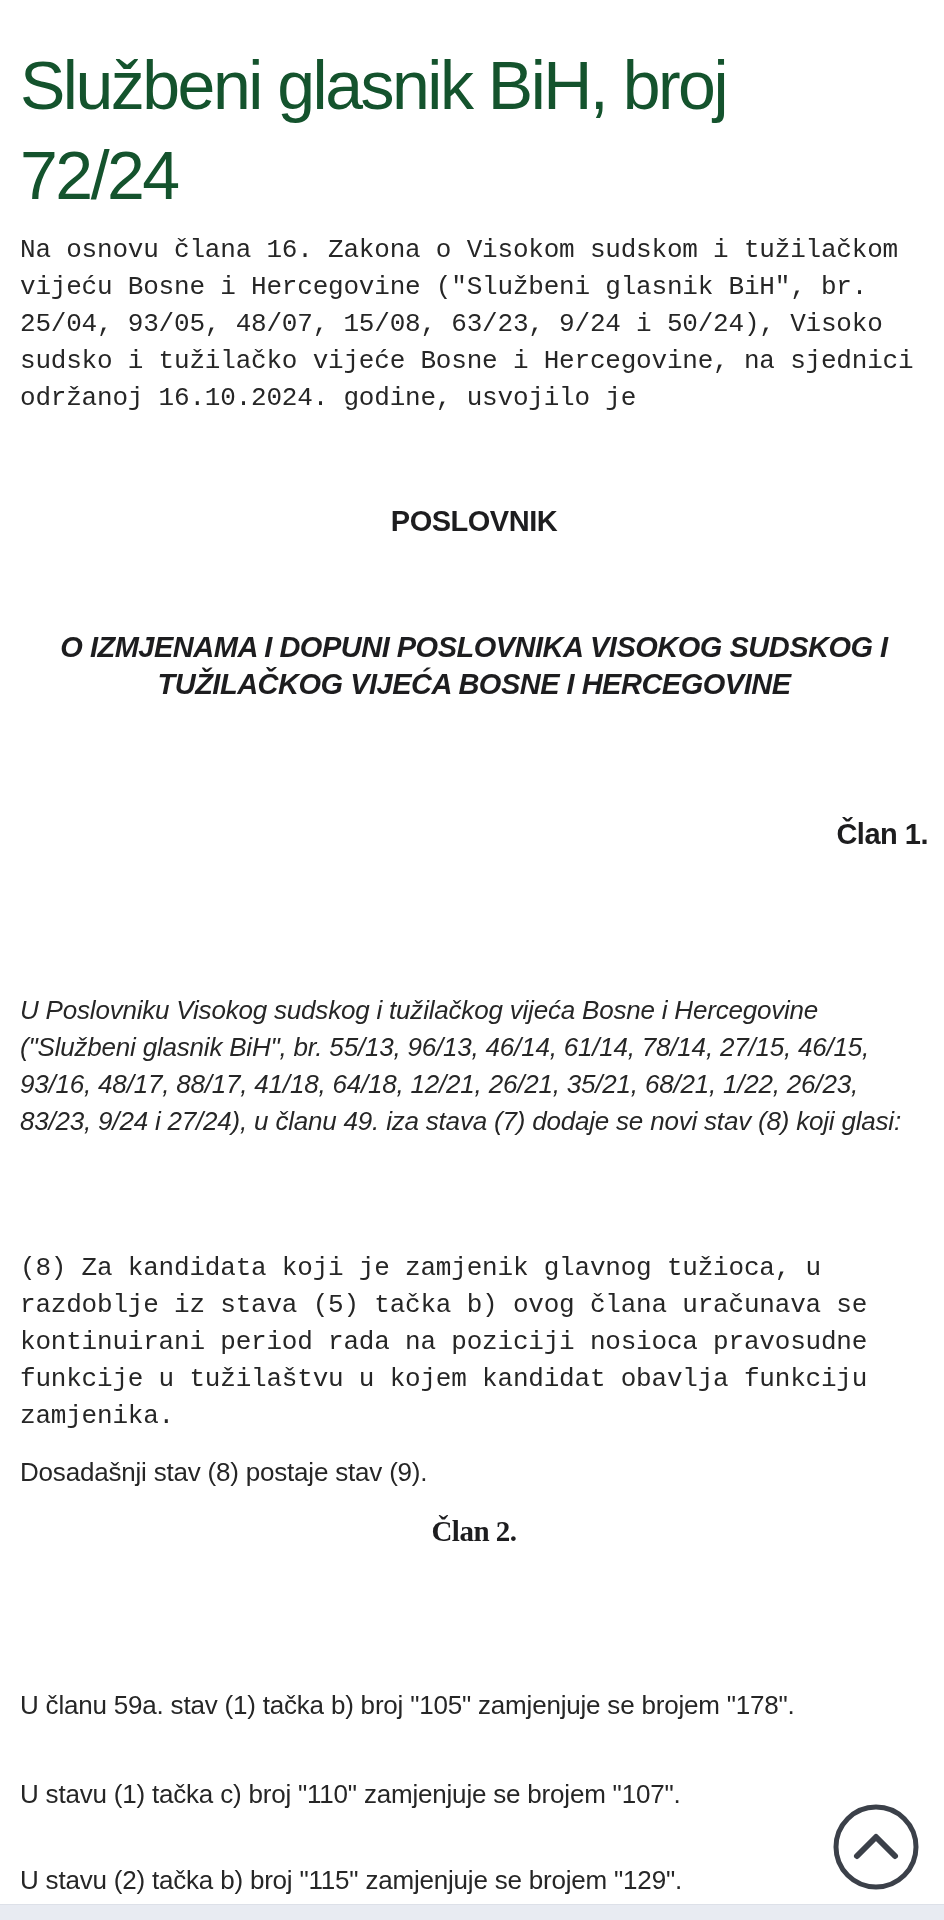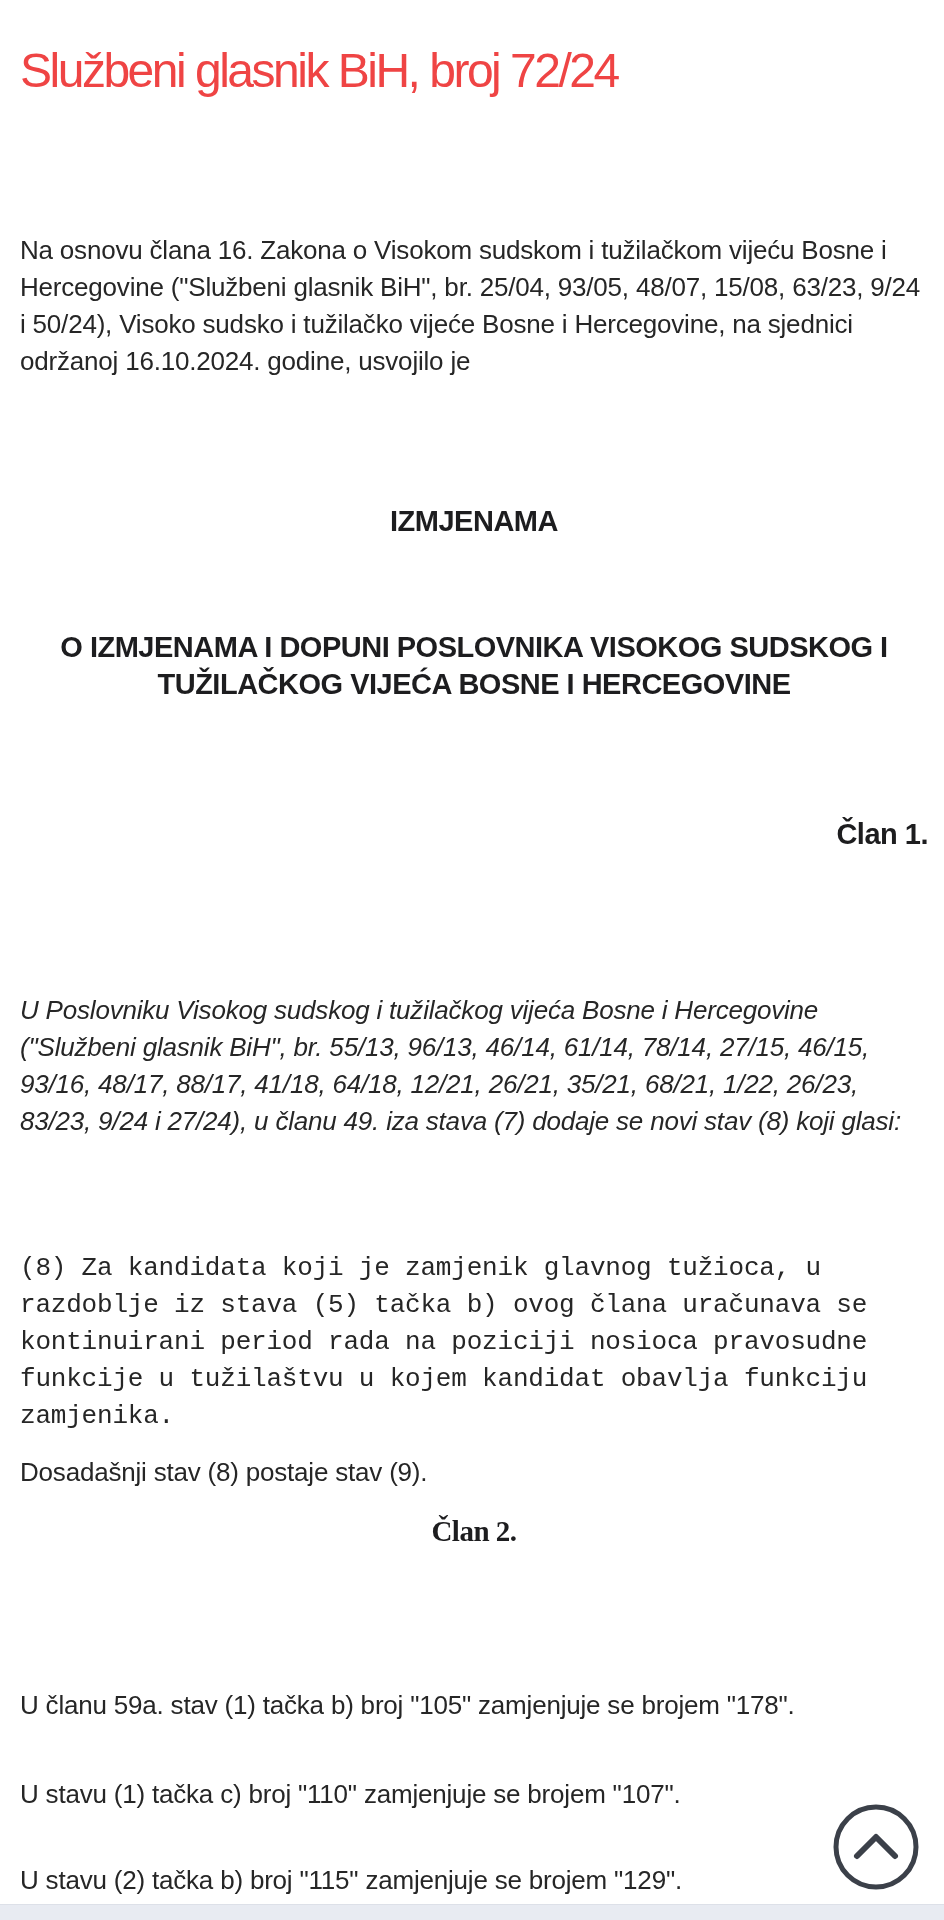--- a/index.html
+++ b/index.html
@@ -15,44 +15,44 @@
     font-family: "Liberation Sans", "DejaVu Sans", sans-serif;
     color: #262626;
   }
   .block {
     position: absolute;
     left: 20px;
     right: 16px;
   }
   .title {
     top: -6px;
-    font-size: 48px;
+    font-size: 68px;
     line-height: 90px;
     font-weight: 400;
     letter-spacing: -2.5px;
-    color: #ef4444;
+    color: #14532d;
     max-width: 880px;
   }
   .body-text {
     font-size: 26px;
     line-height: 37px;
     letter-spacing: -0.2px;
     font-weight: 400;
   }
-  .intro        { top: 206px; }
+  .intro        { top: 206px; font-family: Liberation Mono, monospace; }
   .h-center {
     text-align: center;
     font-weight: 700;
     font-size: 29px;
     line-height: 37px;
     letter-spacing: -0.5px;
     color: #1d1d1f;
   }
   .poslovnik    { top: 503px; }
-  .amendments   { top: 629px; }
+  .amendments   { top: 629px; font-style: italic; }
   .clan1        { top: 816px; text-align: right; }
   .a1p0         { top: 966px; font-style: italic; }
   .a1p1         { top: 1224px; font-family: Liberation Mono, monospace; }
   .a1p2         { top: 1428px; }
   .clan2        { top: 1513px; font-family: Liberation Serif, serif; }
   .a2p0         { top: 1661px; }
   .a2p1         { top: 1750px; }
   .a2p2         { top: 1836px; }
 
   .scroll-top {
@@ -81,21 +81,21 @@
 </style>
 </head>
 <body>
 
 <main>
 
   <h1 class="block title">Službeni glasnik BiH, broj 72/24</h1>
 
   <p class="block body-text intro">Na osnovu člana 16. Zakona o Visokom sudskom i tužilačkom vijeću Bosne i Hercegovine ("Službeni glasnik BiH", br. 25/04, 93/05, 48/07, 15/08, 63/23, 9/24 i 50/24), Visoko sudsko i tužilačko vijeće Bosne i Hercegovine, na sjednici održanoj 16.10.2024. godine, usvojilo je</p>
 
-  <div class="block h-center poslovnik">IZMJENAMA</div>
+  <div class="block h-center poslovnik">POSLOVNIK</div>
 
   <div class="block h-center amendments">O IZMJENAMA I DOPUNI POSLOVNIKA VISOKOG SUDSKOG I TUŽILAČKOG VIJEĆA BOSNE I HERCEGOVINE</div>
 
   <div class="block h-center clan1">Član 1.</div>
 
   <p class="block body-text a1p0">U Poslovniku Visokog sudskog i tužilačkog vijeća Bosne i Hercegovine ("Službeni glasnik BiH", br. 55/13, 96/13, 46/14, 61/14, 78/14, 27/15, 46/15, 93/16, 48/17, 88/17, 41/18, 64/18, 12/21, 26/21, 35/21, 68/21, 1/22, 26/23, 83/23, 9/24 i 27/24), u članu 49. iza stava (7) dodaje se novi stav (8) koji glasi:</p>
 
   <p class="block body-text a1p1">(8) Za kandidata koji je zamjenik glavnog tužioca, u razdoblje iz stava (5) tačka b) ovog člana uračunava se kontinuirani period rada na poziciji nosioca pravosudne funkcije u tužilaštvu u kojem kandidat obavlja funkciju zamjenika.</p>
 
   <p class="block body-text a1p2">Dosadašnji stav (8) postaje stav (9).</p>

